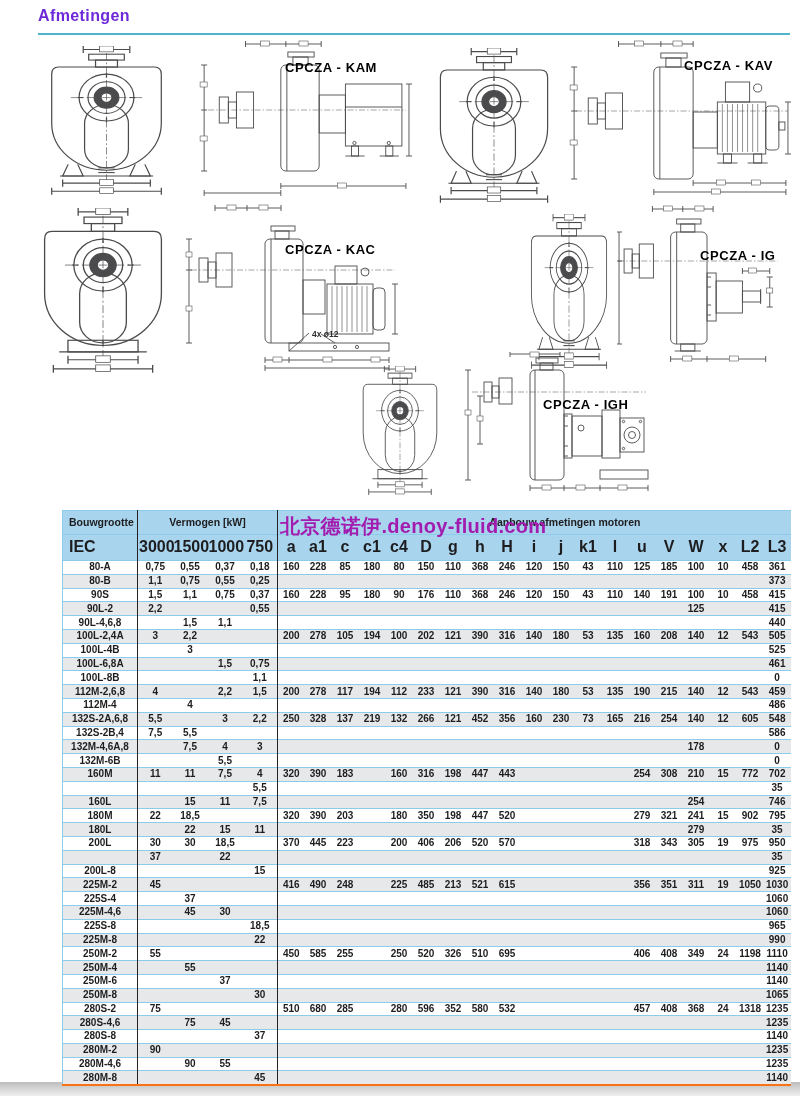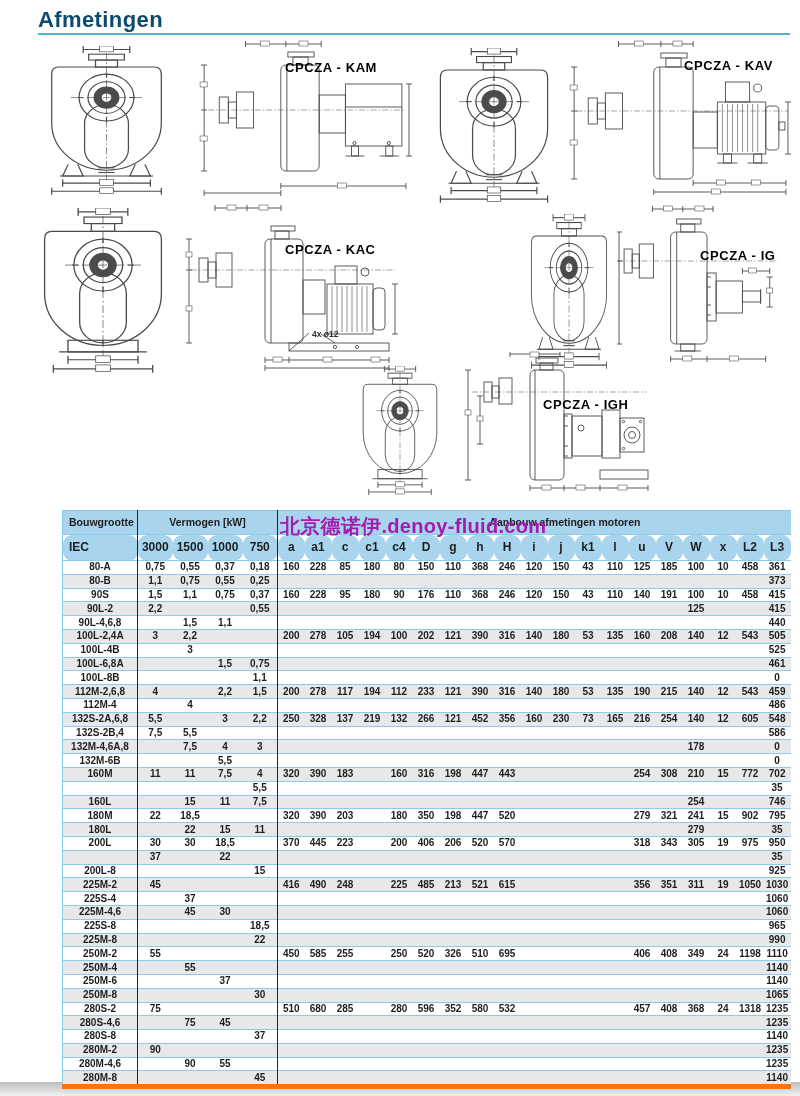--- a/index.html
+++ b/index.html
@@ -1,45 +1,45 @@
 <!DOCTYPE html>
 <html><head>
 <meta charset="utf-8">
 <style>
   html,body{margin:0;padding:0;background:#fff;}
   .page{position:relative;width:800px;height:1096px;background:#fff;overflow:hidden;
         font-family:"Liberation Sans",sans-serif;}
-  .page-title{position:absolute;left:38px;top:7px;font-size:22px;font-weight:bold;
-        color:#0c4a6e;letter-spacing:.4px;}
+  .page-title{position:absolute;left:38px;top:7px;font-size:16px;font-weight:bold;
+        color:#6d28d9;letter-spacing:.4px;}
   .title-rule{position:absolute;left:38px;top:33px;width:752px;height:2px;background:#4fb3c9;}
   .draw-label{position:absolute;font-size:13px;font-weight:bold;color:#000000;
         letter-spacing:.6px;white-space:nowrap;z-index:3;}
   .note{position:absolute;font-size:8.5px;font-weight:bold;color:#2e2e30;
         z-index:3;white-space:nowrap;}
   svg.tech{position:absolute;overflow:visible;}
   .ink{stroke:#4b4b4d;fill:none;stroke-width:.9;}
   .chip{fill:#fff;stroke:#4b4b4d;stroke-width:.55;}
   .cl{stroke-dasharray:6 2 1.5 2;stroke-width:.5;}
   .fin{stroke-width:.6;}
   .watermark{position:absolute;left:280px;top:513px;font-size:20px;font-weight:bold;
         color:#a21caf;z-index:6;letter-spacing:.3px;white-space:nowrap;}
   table.dims{position:absolute;left:62px;top:510px;width:728px;border-collapse:collapse;
         table-layout:fixed;font-size:10px;font-weight:bold;color:#1d1d1f;z-index:2;
         border-left:1px solid #8ccbe9;}
   table.dims thead th{background:#a9d4ed;padding:1px;line-height:1.05;text-align:center;
         font-weight:bold;border-top:1px solid #8ccbe9;}
   table.dims thead tr.g th{height:21px;font-size:10.5px;vertical-align:middle;}
-  table.dims thead tr.s th{height:23px;font-size:12px;vertical-align:middle;border-radius:9px;}
+  table.dims thead tr.s th{height:23px;font-size:16px;vertical-align:middle;}
   th.lblh{text-align:left !important;padding-left:6px !important;border-right:1px solid #222;}
   th.dimsg{text-align:right;padding-left:62px !important;}
   th.p4,td.p4{border-right:1px solid #222;}
   table.dims tbody td{height:12.8px;padding:0;text-align:center;line-height:12px;
         border-top:1px solid #8ccbe9;overflow:hidden;white-space:nowrap;}
   table.dims tbody tr:nth-child(even){background:#e7e8e9;}
-  table.dims tbody tr:last-child td{border-bottom:5px solid #f97316;}
+  table.dims tbody tr:last-child td{border-bottom:2px solid #f97316;}
   td.lbl{text-align:left;padding-left:6px;border-right:1px solid #222;}
   .page-bottom-shadow{position:absolute;left:0;top:1082px;width:800px;height:14px;
         background:linear-gradient(to bottom,#bdbdbd,#f0f0f0);}
 </style>
 </head>
 <body>
 
 <div class="page">
 
   <div class="page-title">Afmetingen</div>

